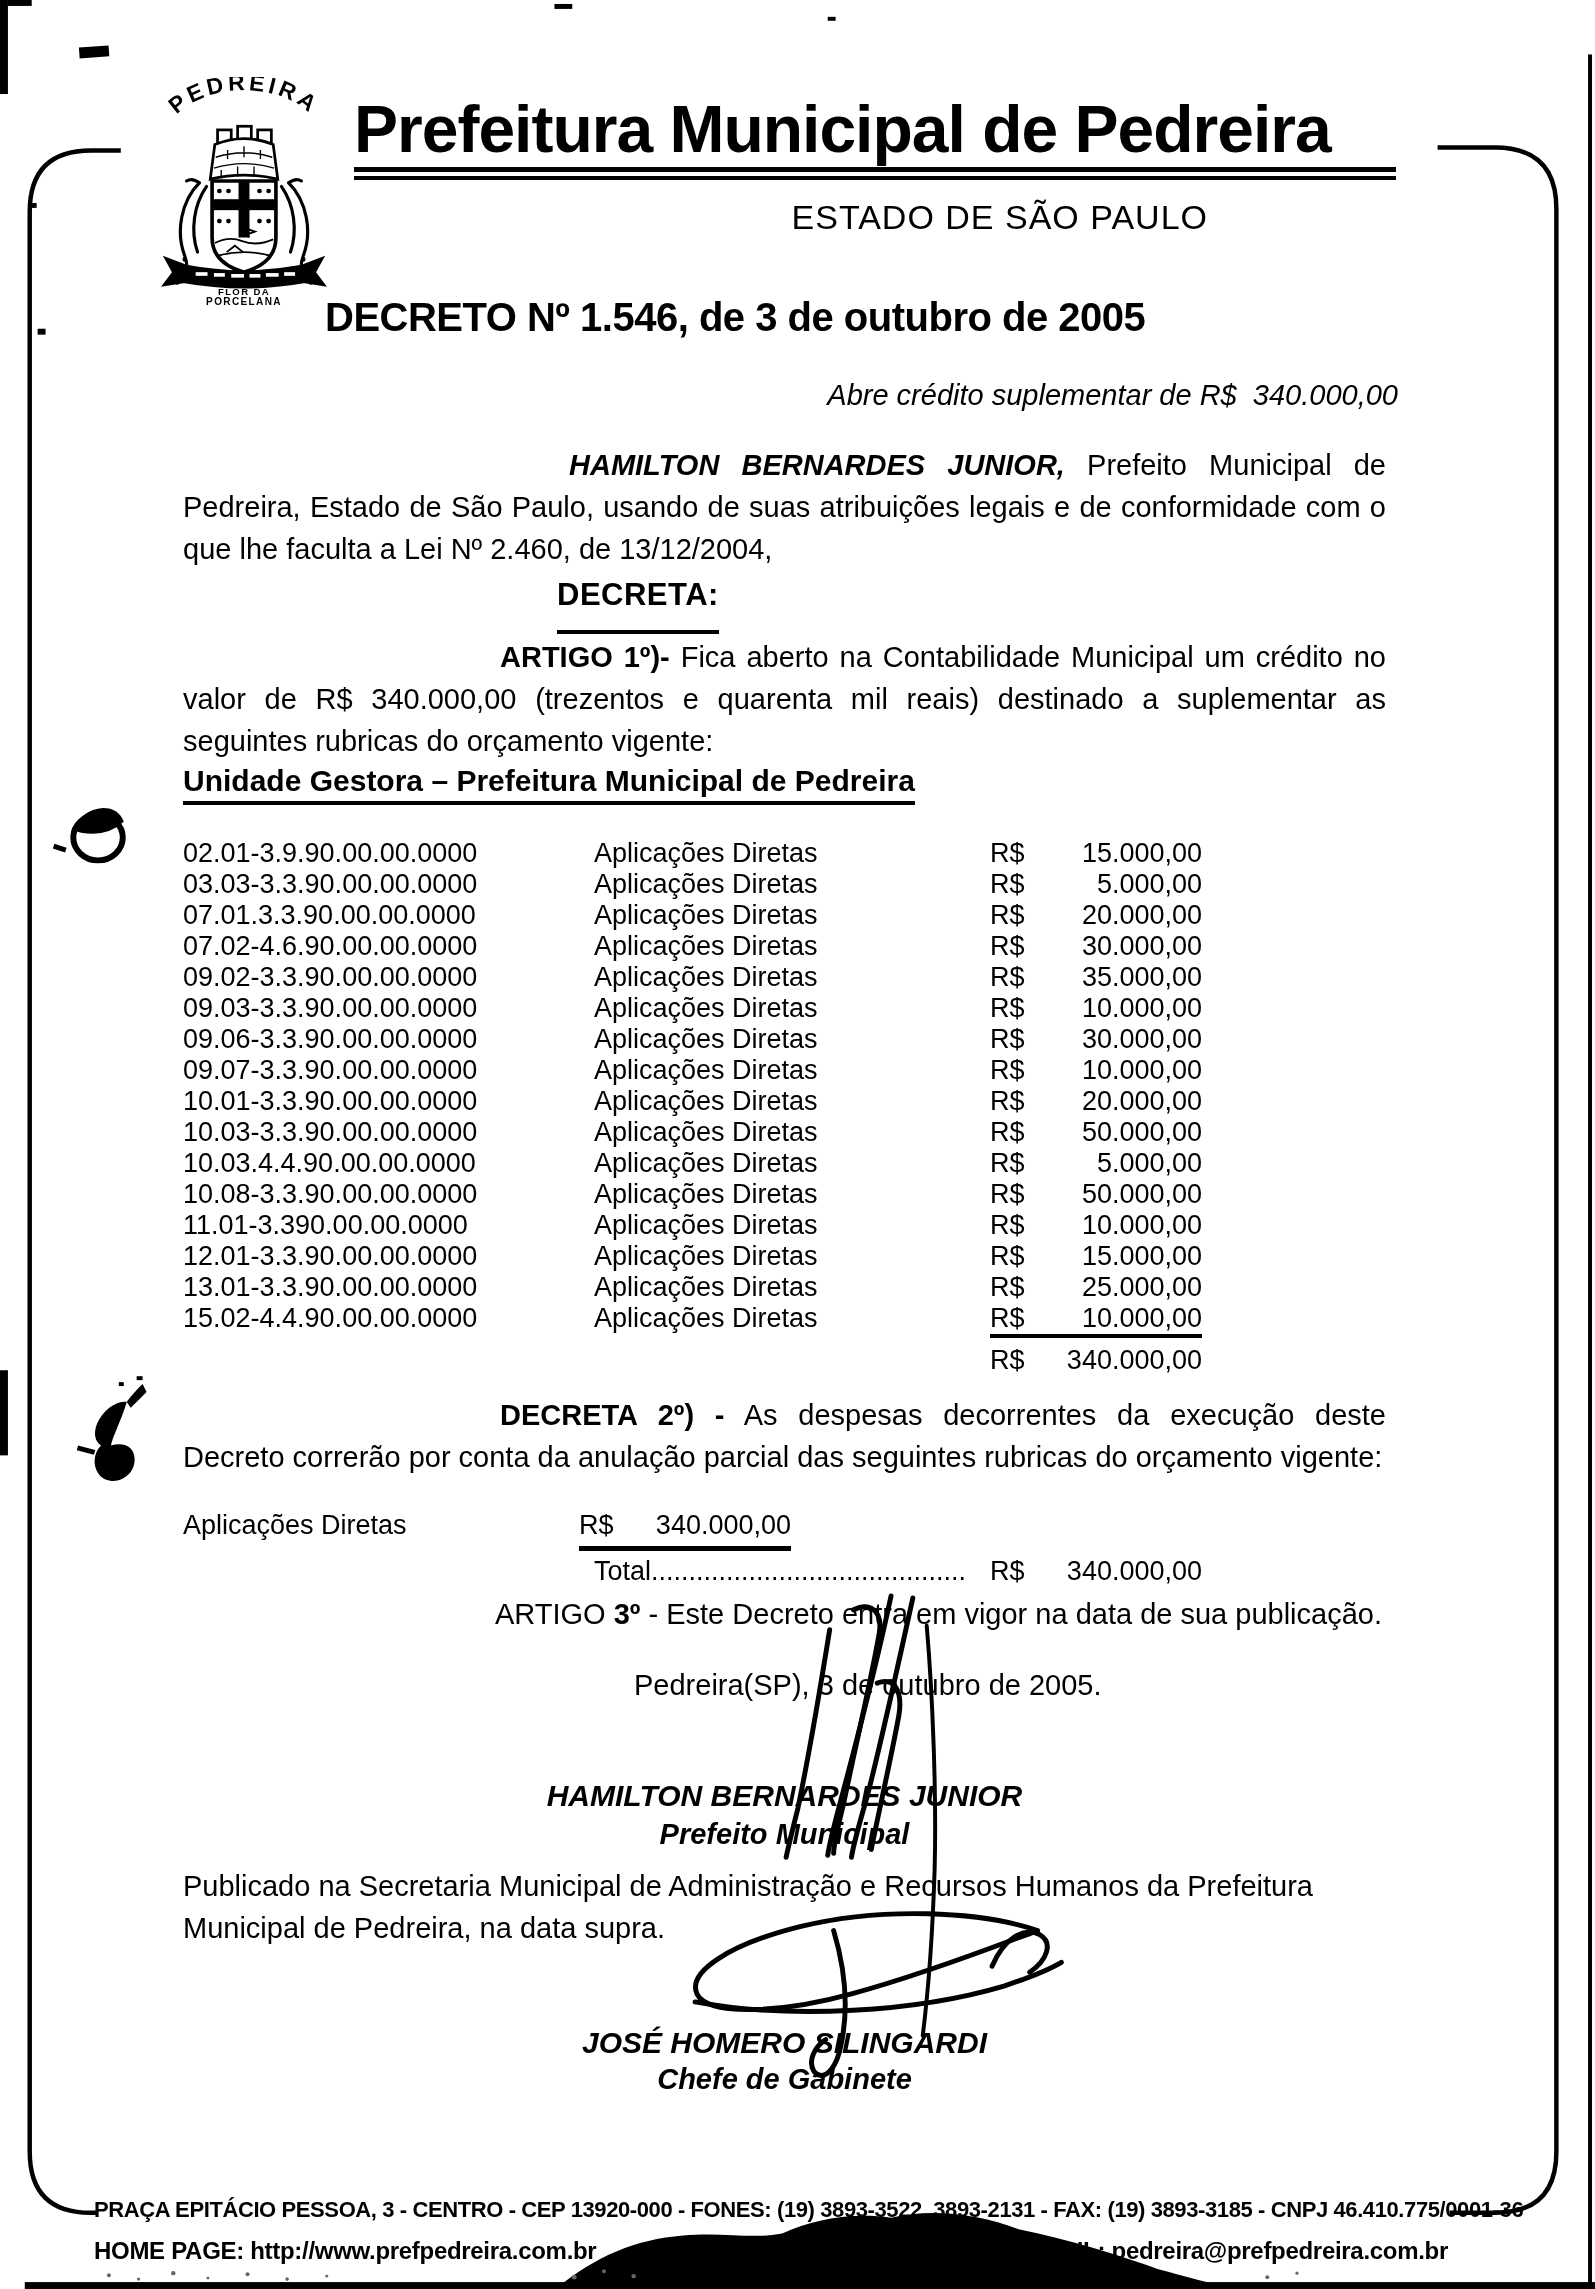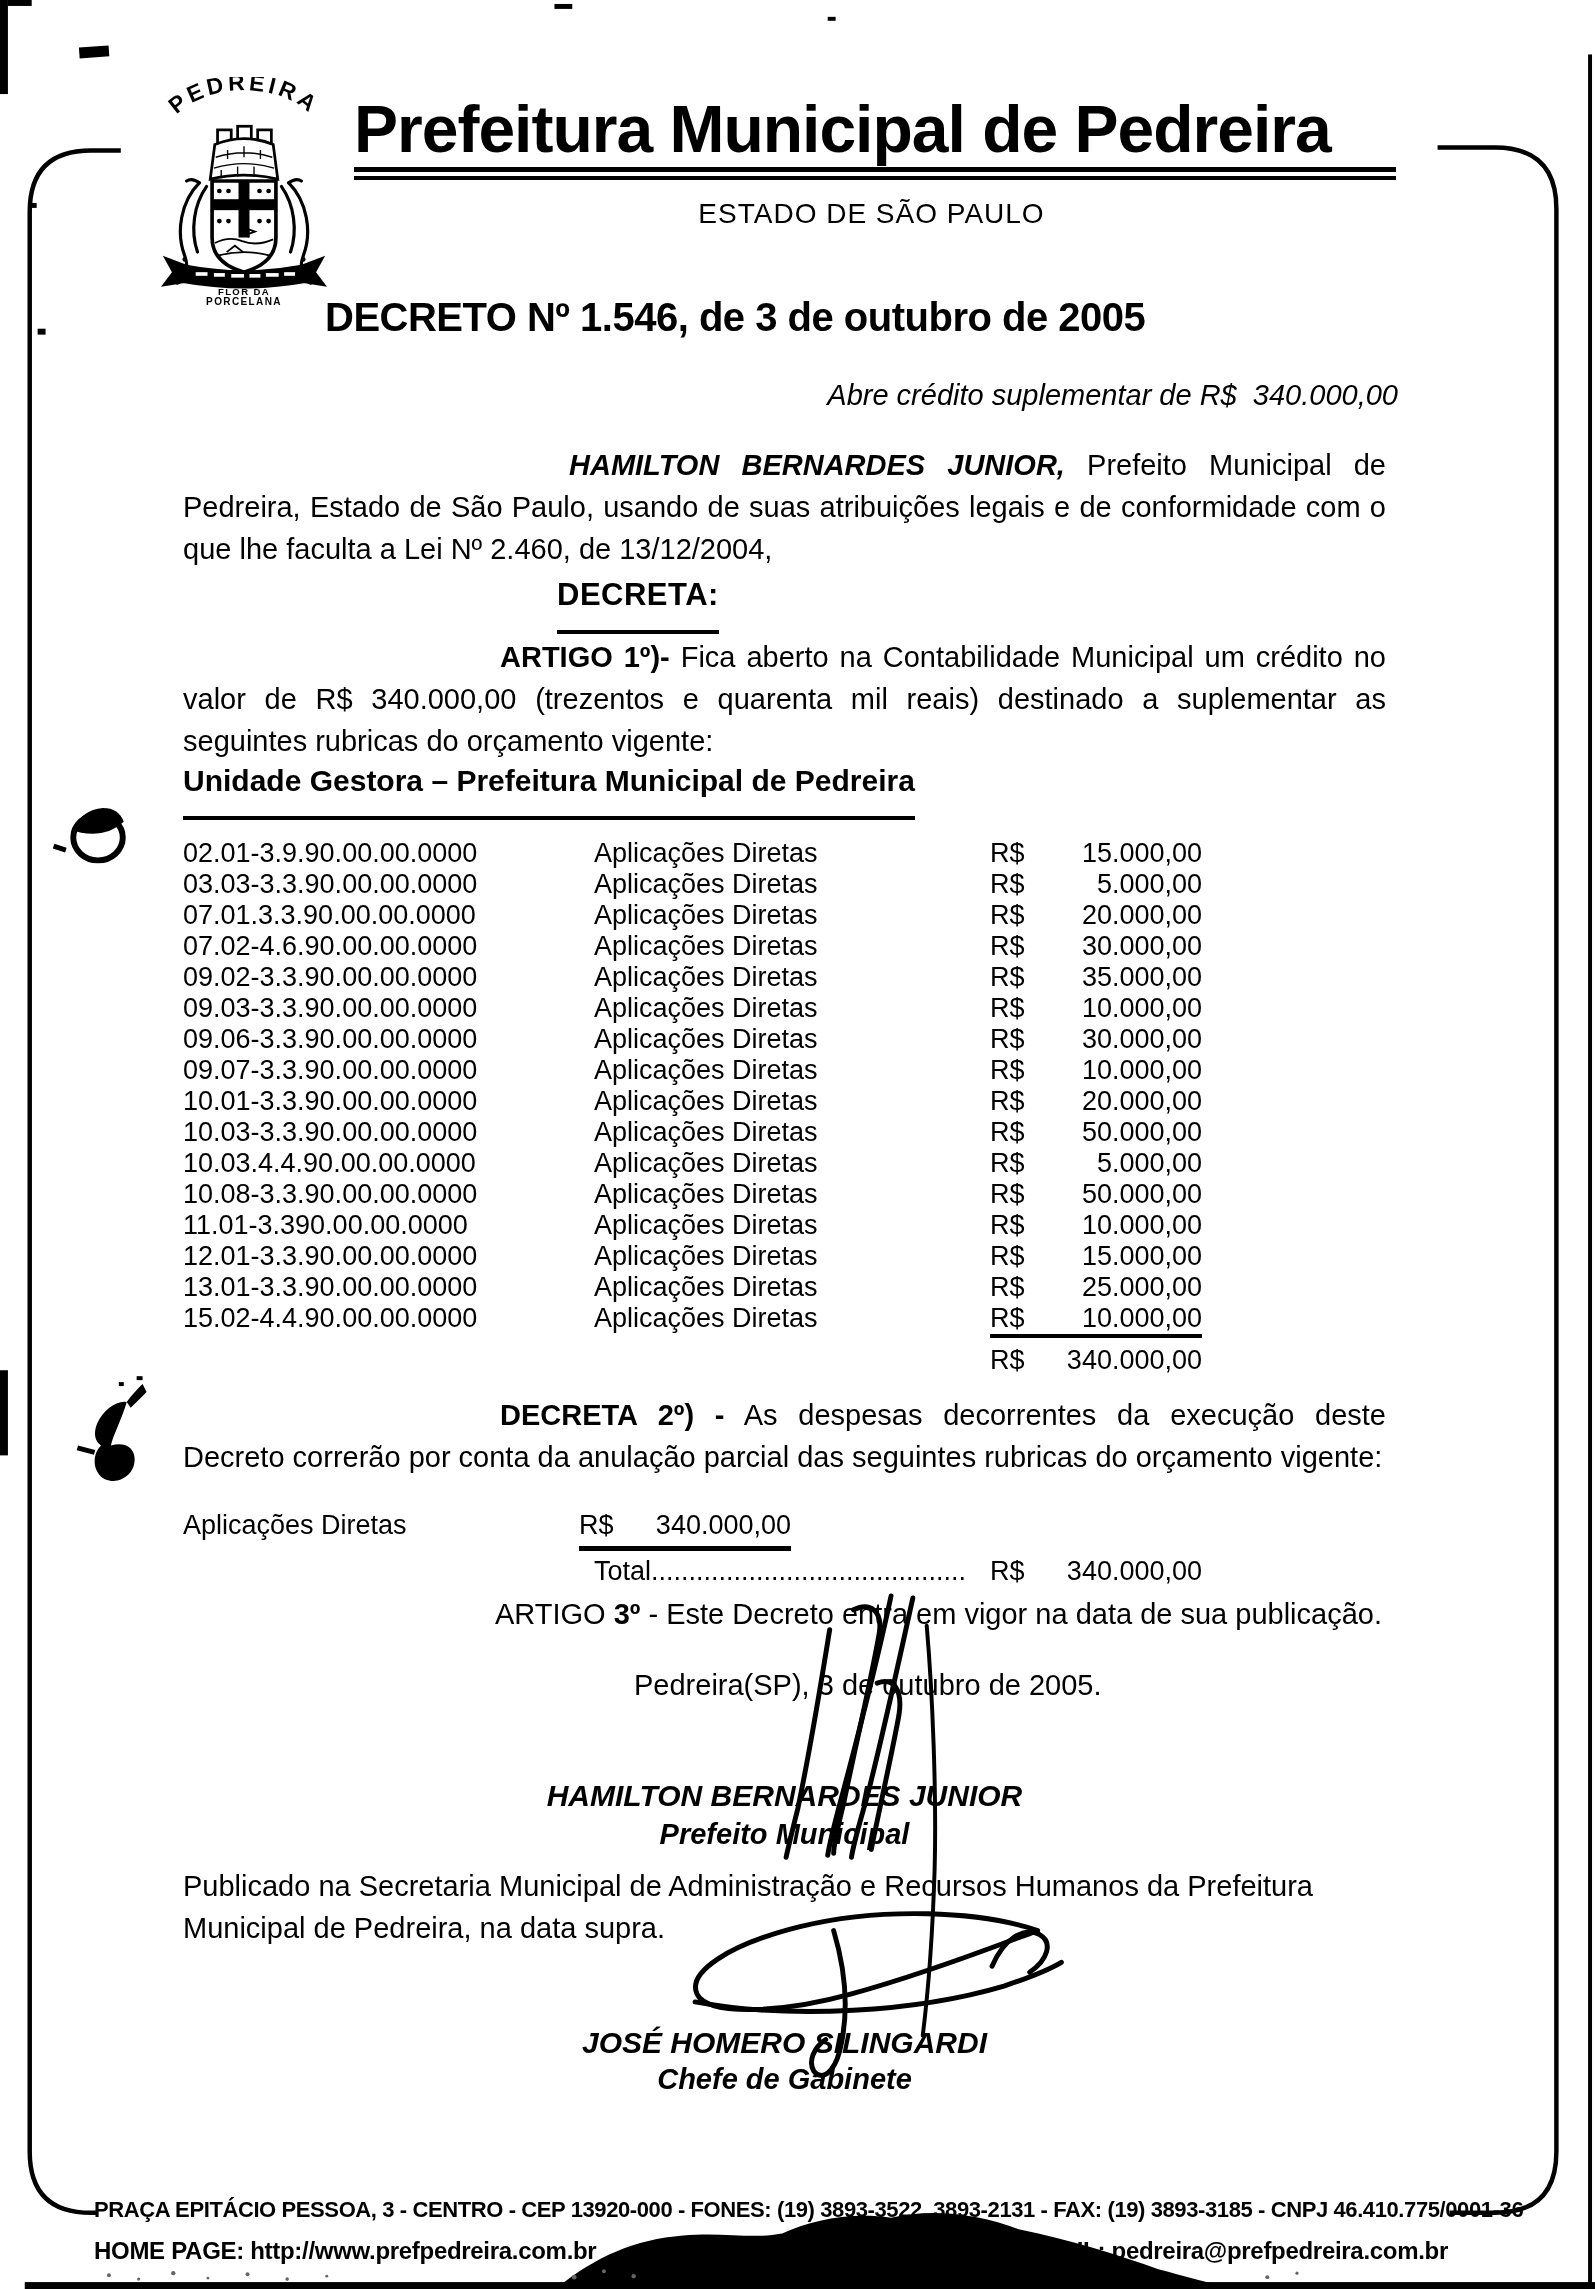--- a/index.html
+++ b/index.html
@@ -6,36 +6,36 @@
   .page{
     position:relative;width:1596px;height:2290px;background:#ffffff;overflow:hidden;
     font-family:"Liberation Sans","DejaVu Sans",sans-serif;color:#000;
   }
   
   .crest-svg{position:absolute;left:139px;top:77px;width:210px;height:228px;}
   .org-title{position:absolute;left:354px;top:91px;width:1049px;font-size:66px;font-weight:bold;
     letter-spacing:-1px;white-space:nowrap;}
   .org-underline{position:absolute;left:354px;top:167px;width:1042px;height:13px;
     border-top:5px solid #000;border-bottom:4px solid #000;box-sizing:border-box;}
-  .estado{position:absolute;left:535px;top:198px;width:673px;text-align:center;
-    font-size:28px;letter-spacing:1px;}
+  .estado{position:absolute;left:535px;top:198px;width:673px;text-align:right;
+    font-size:34px;letter-spacing:1px;}
   
   .decree-title{position:absolute;left:325px;top:295px;font-size:40px;font-weight:bold;
     letter-spacing:-0.5px;white-space:nowrap;}
   .summary{position:absolute;left:792px;top:379px;width:606px;text-align:right;
     font-style:italic;font-size:29px;white-space:pre;}
   .par{position:absolute;left:183px;width:1203px;font-size:29px;line-height:42px;text-align:justify;}
   .preamble{top:444px;text-indent:386px;}
   .bi{font-weight:bold;font-style:italic;}
   .b{font-weight:bold;}
   .decreta{position:absolute;left:557px;top:577px;font-size:31px;font-weight:bold;
     border-bottom:4px solid #000;padding-bottom:17px;letter-spacing:0.5px;}
   .artigo1{top:636px;text-indent:317px;}
   .unidade{position:absolute;left:183px;top:764px;font-size:30px;font-weight:bold;
-    border-bottom:4px solid #000;padding-bottom:18px;}
+    border-bottom:4px solid #000;padding-bottom:3px;}
   
   .tbl{position:absolute;left:183px;width:1020px;font-size:27px;font-weight:normal;}
   .table1{top:838px;}
   .table2{top:1505px;}
   .trow{display:flex;line-height:31px;}
   .table2 .trow{line-height:41px;}
   .code{width:411px;white-space:nowrap;}
   .desc{width:396px;white-space:nowrap;}
   .cur{width:54px;}
   .val{width:158px;text-align:right;white-space:nowrap;}

